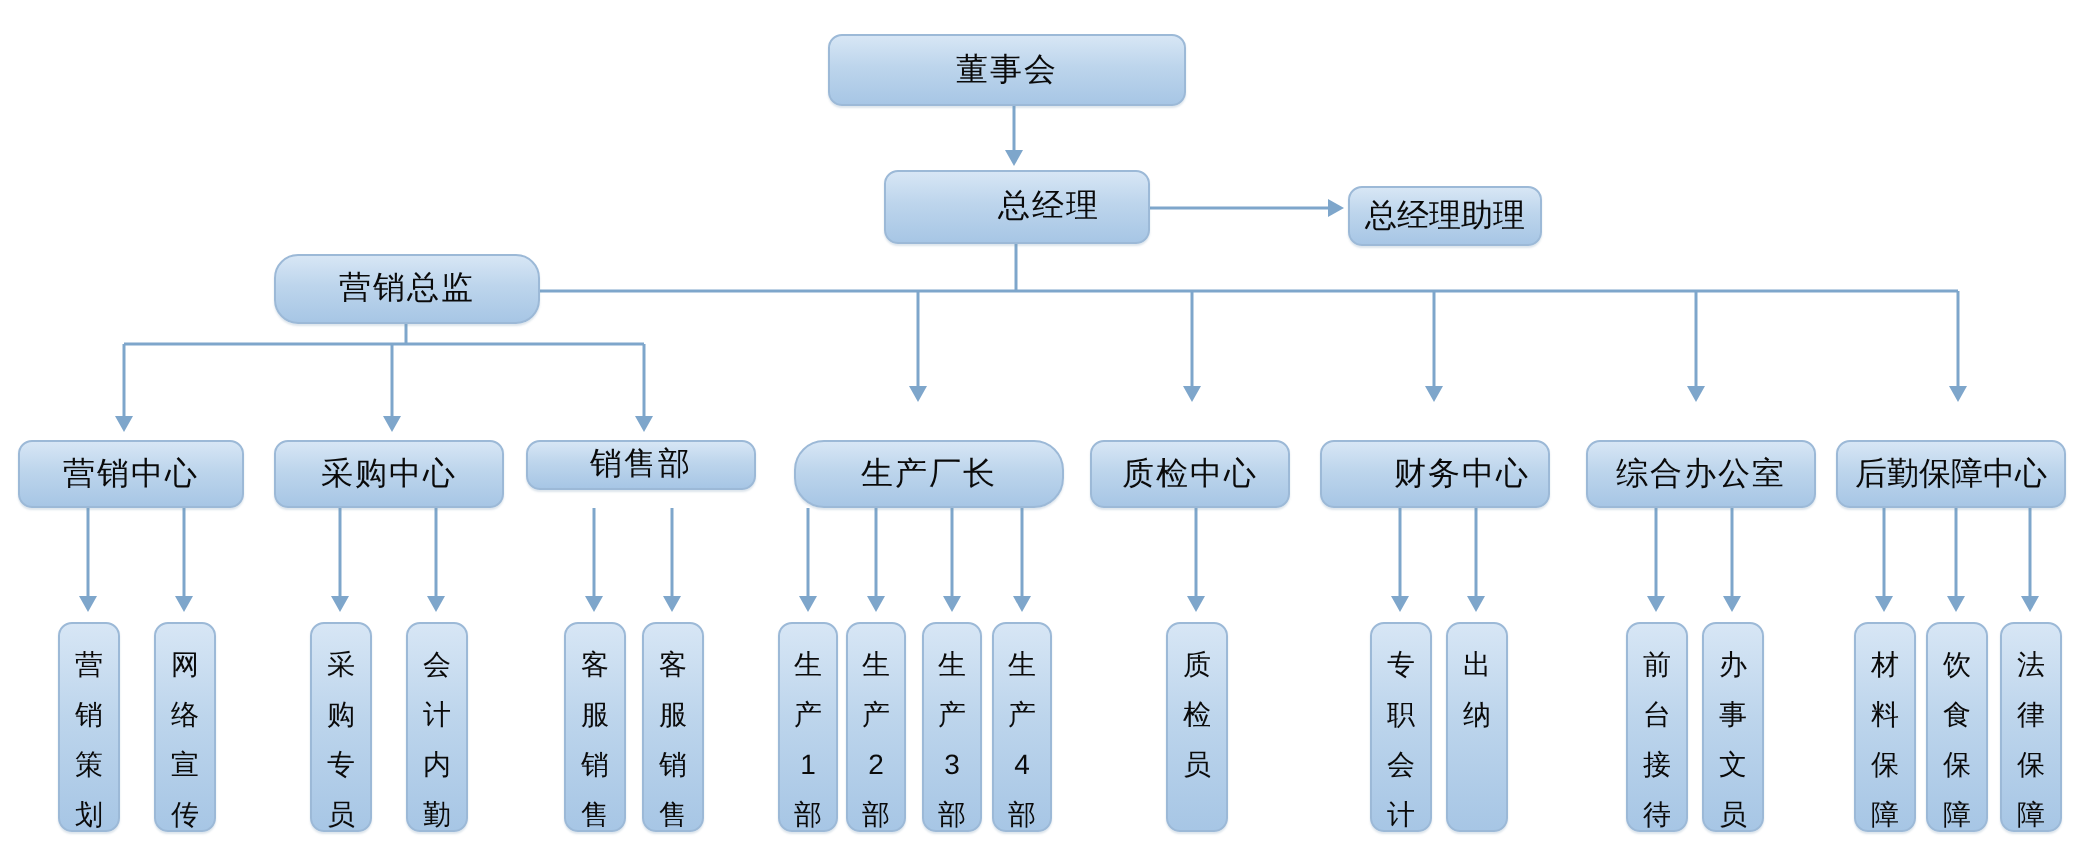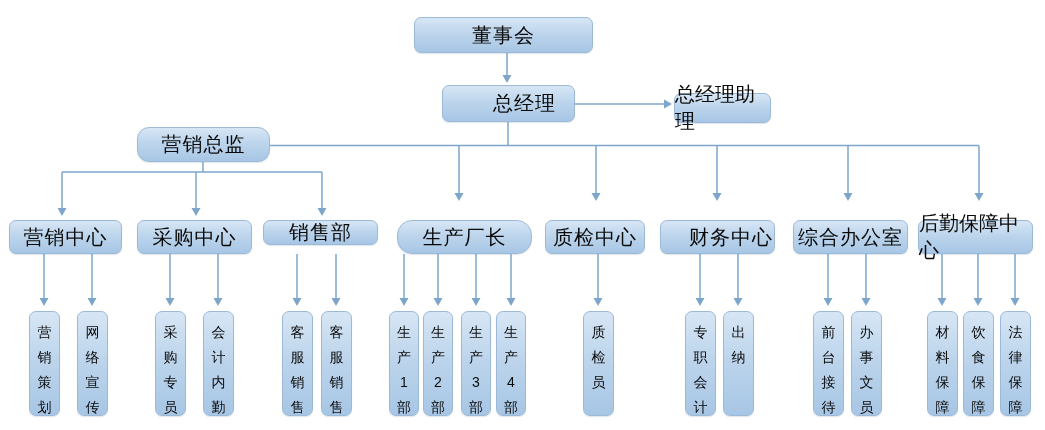--- a/index.html
+++ b/index.html
@@ -6,21 +6,21 @@
   body{font-family:"Liberation Sans","DejaVu Sans",sans-serif;}
   #canvas{position:relative;width:1045px;height:430px;background:#ffffff;overflow:hidden;}
   #connector-layer{position:absolute;left:0;top:0;width:1045px;height:430px;}
   .cline{stroke:#7ea6cb;stroke-width:1.5;fill:none;}
   .cfill{fill:#7ea6cb;stroke:none;}
   .node{
     position:absolute;box-sizing:border-box;
     background:linear-gradient(180deg,#d7e6f5 0%,#bdd5ec 45%,#a7c6e5 100%);
     border:1px solid #9cb9d7;border-radius:7px;
     display:flex;align-items:center;justify-content:center;
-    font-size:20px;color:#0a0a0a;letter-spacing:1px;
+    font-size:16px;color:#0a0a0a;letter-spacing:1px;
     box-shadow:0 1px 1px rgba(120,150,180,0.25);
     cursor:default;
   }
   .vnode{
     flex-direction:column;justify-content:flex-start;align-items:center;
     padding-top:8px;font-size:14px;letter-spacing:0;
   }
   .vch{display:block;line-height:25px;text-align:center;}
 </style>
 </head>

